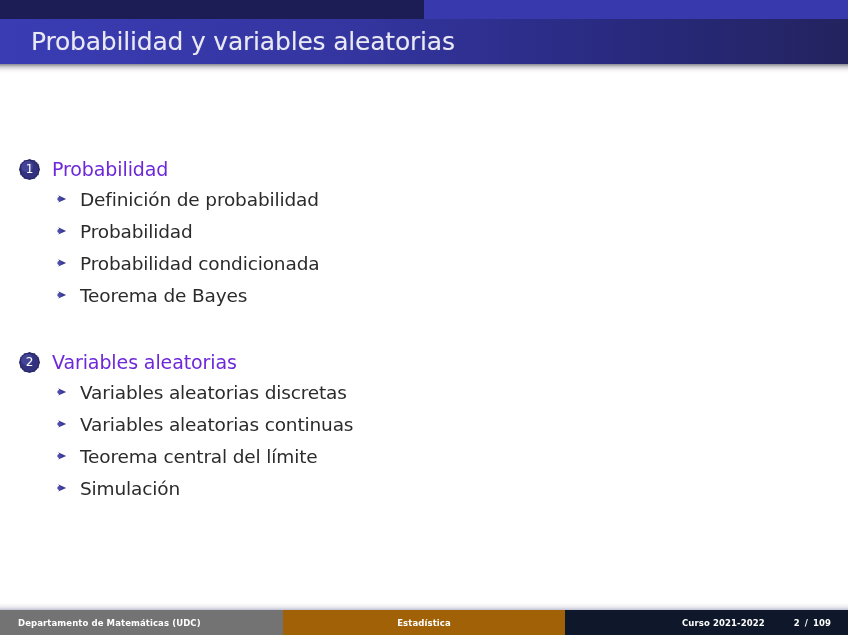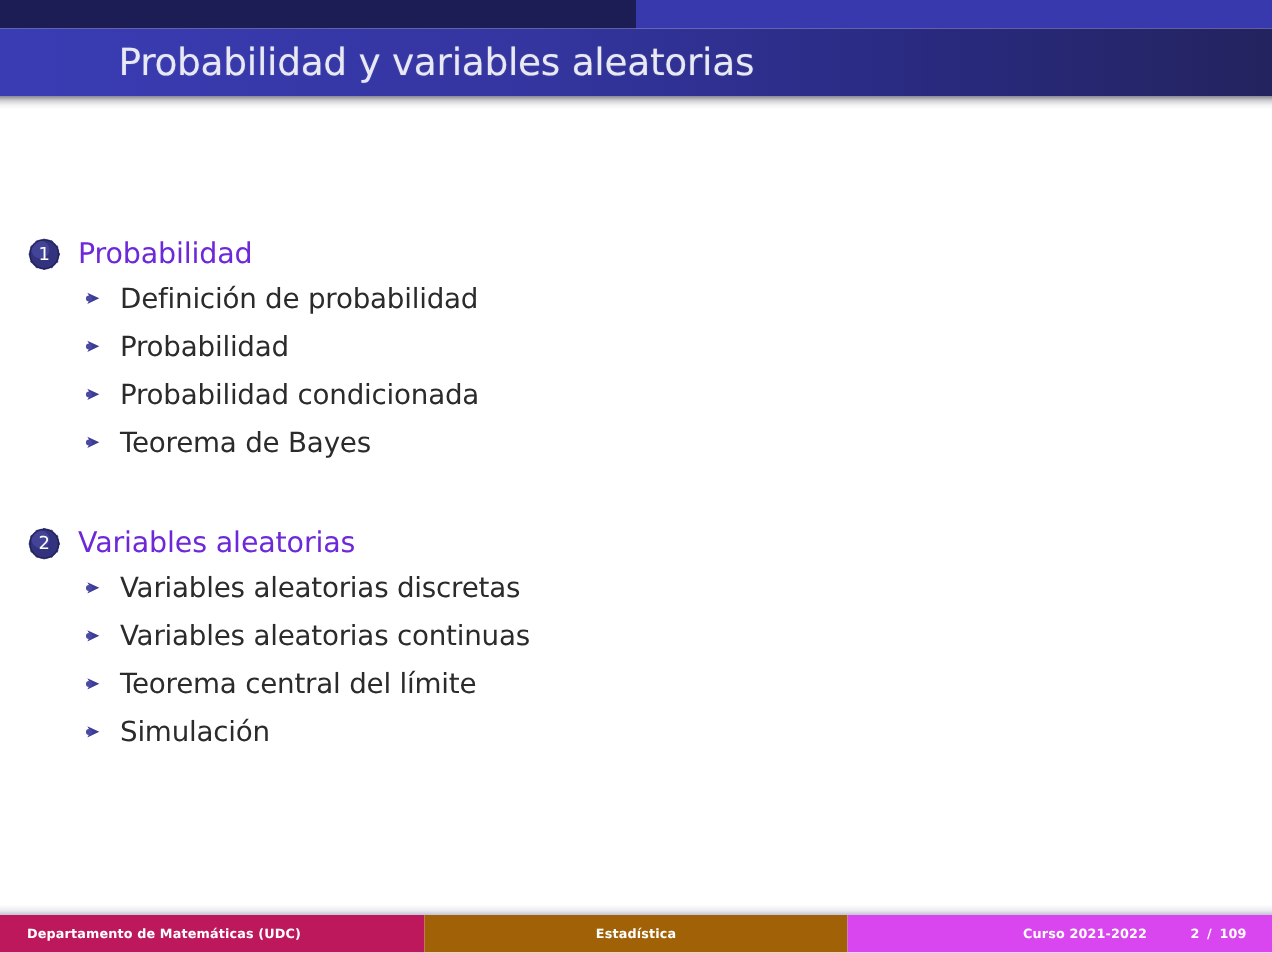--- a/index.html
+++ b/index.html
@@ -36,21 +36,20 @@
   }
 
   
   #titlebar {
     position: absolute;
     left: 0; top: 19px;
     width: 848px; height: 45px;
     background: linear-gradient(to right, #3a3cb4 0%, #34359f 42%, #292a80 72%, #23235f 100%);
     display: flex;
     align-items: center;
-    padding-left: 48px;
   }
   #title-text {
     color: #e9e9f4;
     font-size: 25px;
     font-family: "DejaVu Sans", sans-serif;
     letter-spacing: -0.2px;
     padding-left: 31px;
     white-space: nowrap;
     text-shadow: 0 0 1px rgba(255,255,255,0.25);
   }
@@ -146,23 +145,23 @@
     left: 0; top: 610px;
     width: 848px; height: 25px;
     display: flex;
   }
   .footer-seg {
     height: 100%;
     display: flex;
     align-items: center;
     overflow: hidden;
   }
-  .footer-left   { width: 283px; background: #be185d; justify-content: flex-start; padding-left: 18px; }
+  .footer-left   { width: 283px; background: #737373; justify-content: flex-start; padding-left: 18px; }
   .footer-center { width: 282px; background: #a16207; justify-content: center; }
-  .footer-right  { width: 283px; background: #d946ef; justify-content: flex-end; padding-right: 17px; }
+  .footer-right  { width: 283px; background: #0f172a; justify-content: flex-end; padding-right: 17px; }
 
   .footer-text {
     color: #ffffff;
     font-size: 8.5px;
     font-family: "DejaVu Sans", sans-serif;
     font-weight: bold;
     white-space: nowrap;
     letter-spacing: 0.1px;
   }
   .footer-right .footer-text { display: flex; align-items: baseline; }

